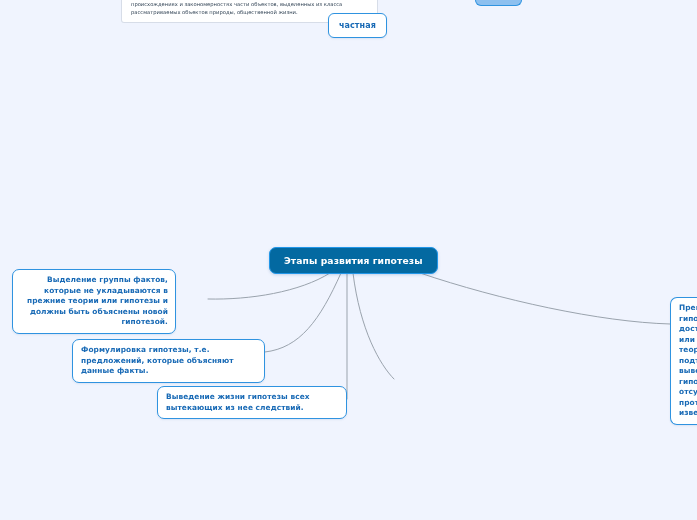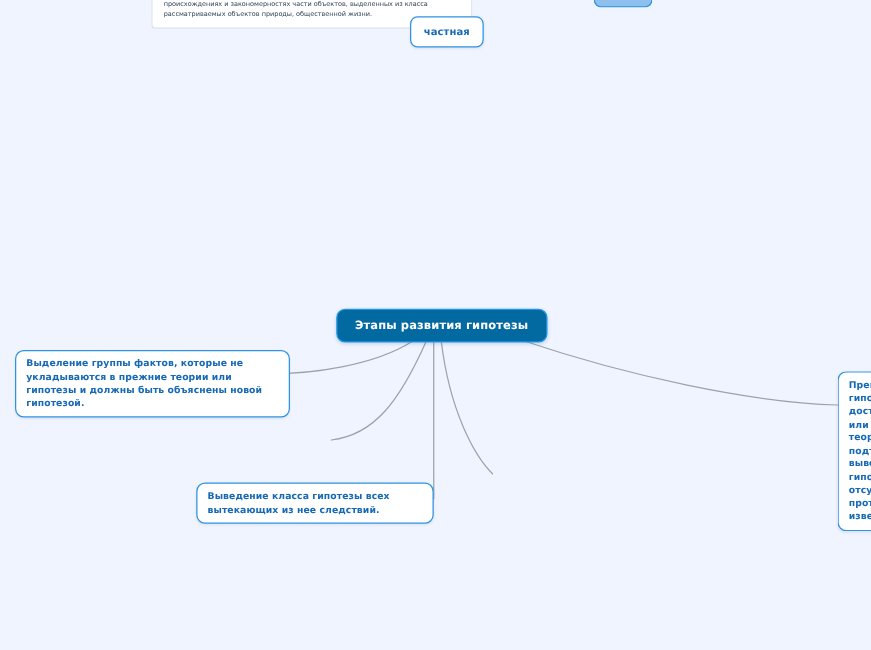--- a/index.html
+++ b/index.html
@@ -85,21 +85,21 @@
   .stub-top {
     position: absolute;
     box-sizing: border-box;
     background: #8dc0ef;
     border: 1.6px solid #2f93e0;
     border-top: none;
     border-radius: 0 0 6px 6px;
   }
   
   #node-root      { left: 269px; top: 247px; }
-  #node-s1        { left: 12px;  top: 280px; width: 220px; }
+  #node-s1        { left: 12px;  top: 269px; width: 164px; text-align: right; }
   #node-s2        { left: 72px;  top: 339px; width: 193px; }
   #node-s3        { left: 157px; top: 386px; width: 190px; }
   #node-s4        { left: 394px; top: 357px; width: 192px; }
   #node-s5        { left: 670px; top: 297px; width: 112px; }
   #node-particular{ left: 328px; top: 13px; }
   #textbox-top    { left: 121px; top: -1px; width: 257px; height: 24px; }
   #stub-top-right { left: 475px; top: -6px; width: 47px; height: 12px; }
 </style>
 </head>
 <body>
@@ -127,23 +127,26 @@
   </div>
 
   <div class="node root" id="node-root">
     <span>Этапы развития гипотезы</span>
   </div>
 
   <div class="node" id="node-s1">
     <span>Выделение группы фактов, которые не укладываются в прежние теории или гипотезы и должны быть объяснены новой гипотезой.</span>
   </div>
 
+  <div class="node" id="node-s2">
+    <span>Формулировка гипотезы, т.е. предложений, которые объясняют данные факты.</span>
+  </div>
 
   <div class="node" id="node-s3">
-    <span>Выведение класса гипотезы всех вытекающих из нее следствий.</span>
+    <span>Выведение жизни гипотезы всех вытекающих из нее следствий.</span>
   </div>
 
 
   <div class="node clipped-right" id="node-s5">
     <span>Превращение гипотезы в достоверное знание или в научную теорию при подтверждении выведенных из гипотезы следствий и отсутствии противоречий с известными законами</span>
   </div>
 
 </div>
 
 </body></html>

